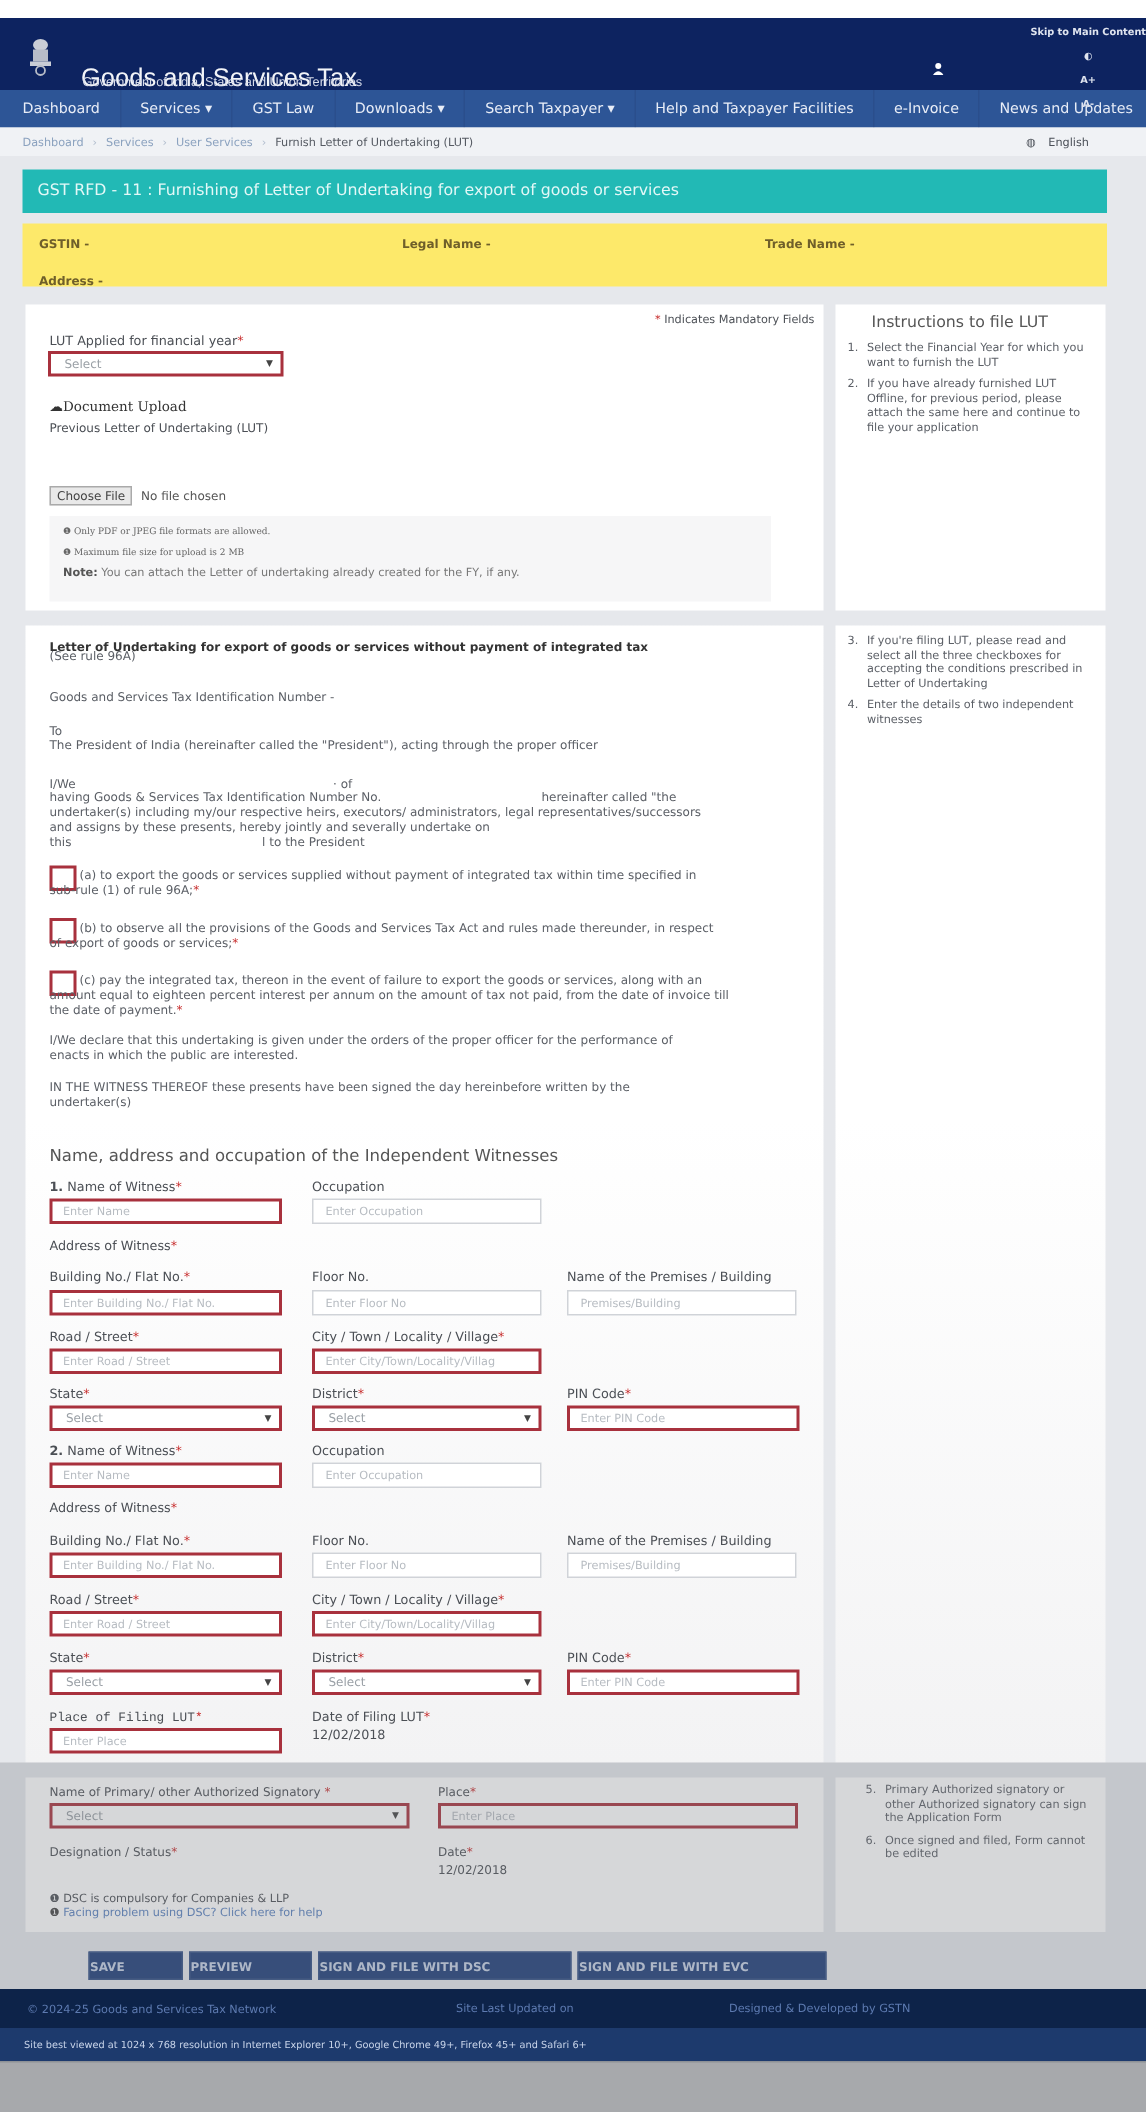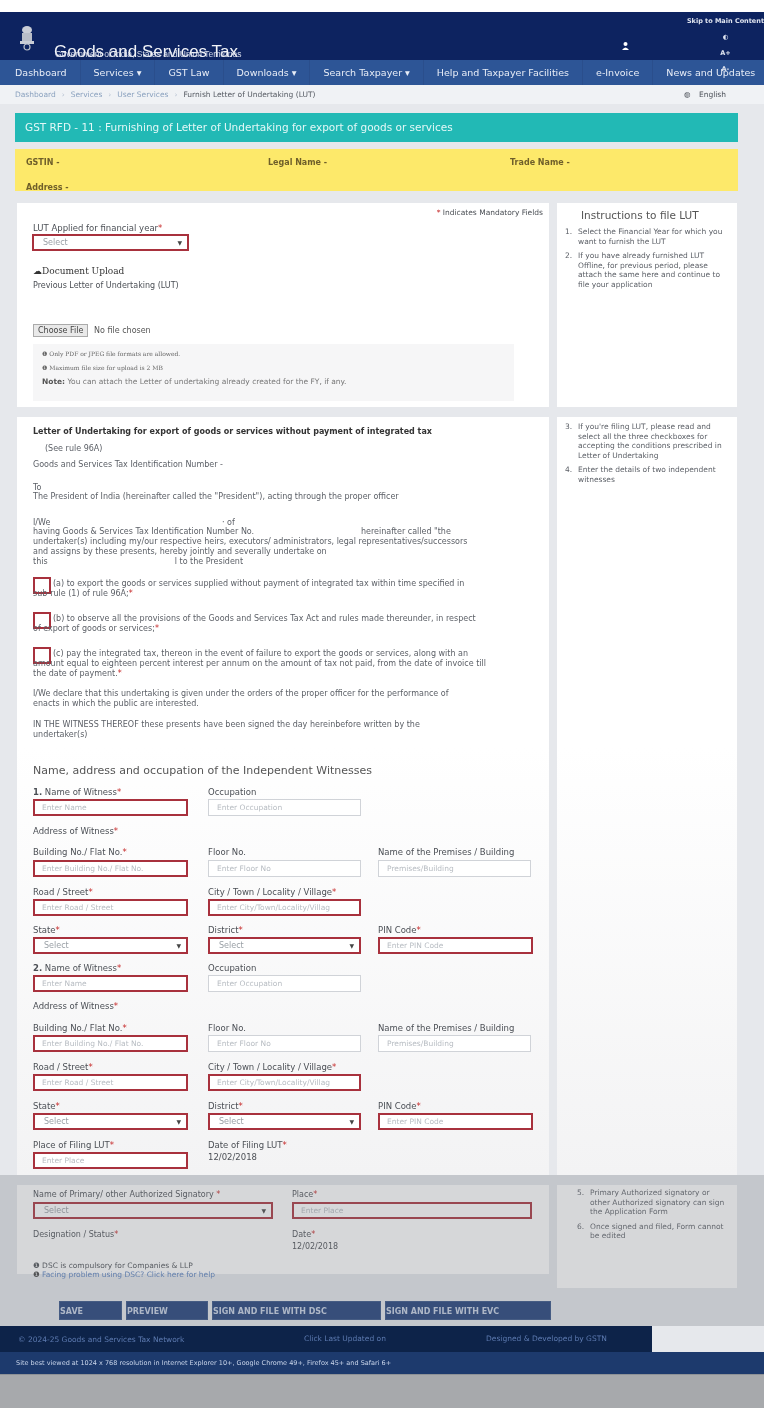--- a/index.html
+++ b/index.html
@@ -30,21 +30,21 @@
 .inp.err{border:2px solid #a8313d;padding:2px 7px;}
 .sel{position:absolute;height:17px;border:2px solid #a8313d;background:#fff;font-size:8px;color:#9aa0a6;padding:2px 9px;}
 .sel .caret{position:absolute;right:5px;top:3px;font-size:6px;color:#444;}
 .body-txt{position:absolute;font-size:8px;color:#5b5f66;line-height:10px;}
 .chk{position:absolute;width:18px;height:17px;border:2px solid #a8313d;background:#fff;}
 .instr{font-size:7.5px;color:#5b5f66;line-height:9.5px;}
 .instr ol{padding-left:0;list-style:none}
 .instr li{position:relative;padding-left:13px;margin-bottom:5px}
 .instr li .n{position:absolute;left:0}
 .btn{position:absolute;top:1301px;height:19px;background:#1c3c77;color:#c6d2e6;font-size:8px;font-weight:bold;text-align:left;line-height:19px;border:1px solid #324f85;}
-.footer1{position:absolute;left:0;top:1326px;width:652px;height:26px;background:#0d2349;font-size:7.5px;color:#5d7ab0;}
+.footer1{position:absolute;left:0;top:1326px;width:764px;height:26px;background:#0d2349;font-size:7.5px;color:#5d7ab0;}
 .footer2{position:absolute;left:0;top:1352px;width:764px;height:35px;background:#1d3a6d;font-size:6.5px;color:#c9d5ea;padding:7px 16px;}
 .bottomgray{position:absolute;left:0;top:1374px;width:764px;height:34px;background:#a7a9ac;border-top:1px solid #8d9196;}
 .dim{position:absolute;left:0;top:1175px;width:764px;height:151px;background:rgba(120,124,130,0.30);pointer-events:none;}
 </style>
 </head>
 <body>
 
 <div class="page">
   <div class="topwhite"></div>
 
@@ -122,21 +122,21 @@
     <div class="instr">
         <ol>
       <li><span class="n">1.</span><span>Select the Financial Year for which you want to furnish the LUT</span></li>
       <li><span class="n">2.</span><span>If you have already furnished LUT Offline, for previous period, please attach the same here and continue to file your application</span></li>
     </ol>
       </div>
   </div>
 
   <div class="card" style="left:17px;top:417px;width:532px;height:758px;background:linear-gradient(#fff 0px,#fff 330px,#f3f3f4 758px);">
     <div class="body-txt" style="left:16px;top:10px;font-weight:bold;color:#333;">Letter of Undertaking for export of goods or services without payment of integrated tax</div>
-    <div class="body-txt" style="left:16px;top:27px;margin-left:12px;">(See rule 96A)</div>
+    <div class="body-txt" style="left:16px;top:16px;">(See rule 96A)</div>
     <div class="body-txt" style="left:16px;top:43px;">Goods and Services Tax Identification Number -</div>
     <div class="body-txt" style="left:16px;top:66px;">To</div>
     <div class="body-txt" style="left:16px;top:75px;">The President of India (hereinafter called the "President"), acting through the proper officer</div>
     <div class="body-txt" style="left:16px;top:101px;">I/We</div>
     <div class="body-txt" style="left:205px;top:101px;">· of</div>
     <div class="body-txt" style="left:16px;top:110px;width:440px;white-space:pre-wrap;">having Goods &amp; Services Tax Identification Number No.                                          hereinafter called "the undertaker(s) including my/our respective heirs, executors/ administrators, legal representatives/successors and assigns by these presents, hereby jointly and severally undertake on</div>
     <div class="body-txt" style="left:16px;top:140px;white-space:pre;">this                                                  l to the President</div>
 
     <div class="chk" style="left:16px;top:160px;"></div>
     <div class="body-txt" style="left:16px;top:162px;width:450px;text-indent:20px;"><span>(a) to export the goods or services supplied without payment of integrated tax within time specified in sub-rule (1) of rule 96A;</span><span class="req">*</span></div>
@@ -192,36 +192,36 @@
     <div class="lbl" style="left:191px;top:645px;"><span>City / Town / Locality / Village</span><span class="req">*</span></div>
     <div class="inp err" style="left:191px;top:657px;width:153px;">Enter City/Town/Locality/Villag</div>
 
     <div class="lbl" style="left:16px;top:684px;"><span>State</span><span class="req">*</span></div>
     <div class="sel" style="left:16px;top:696px;width:155px;"><span>Select</span><span class="caret">▼</span></div>
     <div class="lbl" style="left:191px;top:684px;"><span>District</span><span class="req">*</span></div>
     <div class="sel" style="left:191px;top:696px;width:153px;"><span>Select</span><span class="caret">▼</span></div>
     <div class="lbl" style="left:361px;top:684px;"><span>PIN Code</span><span class="req">*</span></div>
     <div class="inp err" style="left:361px;top:696px;width:155px;">Enter PIN Code</div>
 
-    <div class="lbl" style="left:16px;top:723px;"><span>Place of Filing LUT</span><span class="req">*</span></div>
+    <div class="lbl" style="left:16px;top:723px;font-family:Liberation Mono, monospace;"><span>Place of Filing LUT</span><span class="req">*</span></div>
     <div class="inp err" style="left:16px;top:735px;width:155px;">Enter Place</div>
     <div class="lbl" style="left:191px;top:723px;"><span>Date of Filing LUT</span><span class="req">*</span></div>
     <div class="lbl" style="left:191px;top:735px;">12/02/2018</div>
   </div>
 
   <div class="card" style="left:557px;top:417px;width:180px;height:758px;padding:5px 8px;background:linear-gradient(#fff 0px,#fff 330px,#f3f3f4 758px);">
     <div class="instr">
         <ol>
       <li><span class="n">3.</span><span>If you're filing LUT, please read and select all the three checkboxes for accepting the conditions prescribed in Letter of Undertaking</span></li>
       <li><span class="n">4.</span><span>Enter the details of two independent witnesses</span></li>
     </ol>
       </div>
   </div>
 
-  <div class="card" style="left:17px;top:1185px;width:532px;height:89px;">
+  <div class="card" style="left:17px;top:1185px;width:532px;height:103px;">
     <div class="lbl" style="left:16px;top:5px;font-size:8px;"><span>Name of Primary/ other Authorized Signatory</span> <span class="req">*</span></div>
     <div class="sel" style="left:16px;top:17px;width:240px;"><span>Select</span><span class="caret">▼</span></div>
     <div class="lbl" style="left:275px;top:5px;font-size:8px;"><span>Place</span><span class="req">*</span></div>
     <div class="inp err" style="left:275px;top:17px;width:240px;">Enter Place</div>
     <div class="lbl" style="left:16px;top:45px;font-size:8px;"><span>Designation / Status</span><span class="req">*</span></div>
     <div class="lbl" style="left:275px;top:45px;font-size:8px;"><span>Date</span><span class="req">*</span></div>
     <div class="lbl" style="left:275px;top:57px;font-size:8px;">12/02/2018</div>
     <div class="lbl" style="left:16px;top:76px;font-size:7.5px;"><span>❶ </span><span>DSC is compulsory for Companies &amp; LLP</span></div>
     <div class="lbl" style="left:16px;top:85px;font-size:7.5px;color:#5a82c0;"><span style="color:#444">❶ </span><span>Facing problem using DSC? Click here for help</span></div>
   </div>
@@ -237,18 +237,18 @@
 
   <div class="btn" style="left:59px;width:63px;">SAVE</div>
   <div class="btn" style="left:126px;width:82px;">PREVIEW</div>
   <div class="btn" style="left:212px;width:169px;">SIGN AND FILE WITH DSC</div>
   <div class="btn" style="left:385px;width:166px;">SIGN AND FILE WITH EVC</div>
 
   <div class="dim"></div>
 
   <div class="footer1">
     <span style="position:absolute;left:18px;top:9px;">© 2024-25 Goods and Services Tax Network</span>
-    <span style="position:absolute;left:304px;top:8px;">Click Last Updated on</span>
+    <span style="position:absolute;left:304px;top:8px;">Site Last Updated on</span>
     <span style="position:absolute;left:486px;top:8px;">Designed &amp; Developed by GSTN</span>
   </div>
   <div class="footer2">Site best viewed at 1024 x 768 resolution in Internet Explorer 10+, Google Chrome 49+, Firefox 45+ and Safari 6+</div>
   <div class="bottomgray"></div>
 </div>
 
 </body></html>

